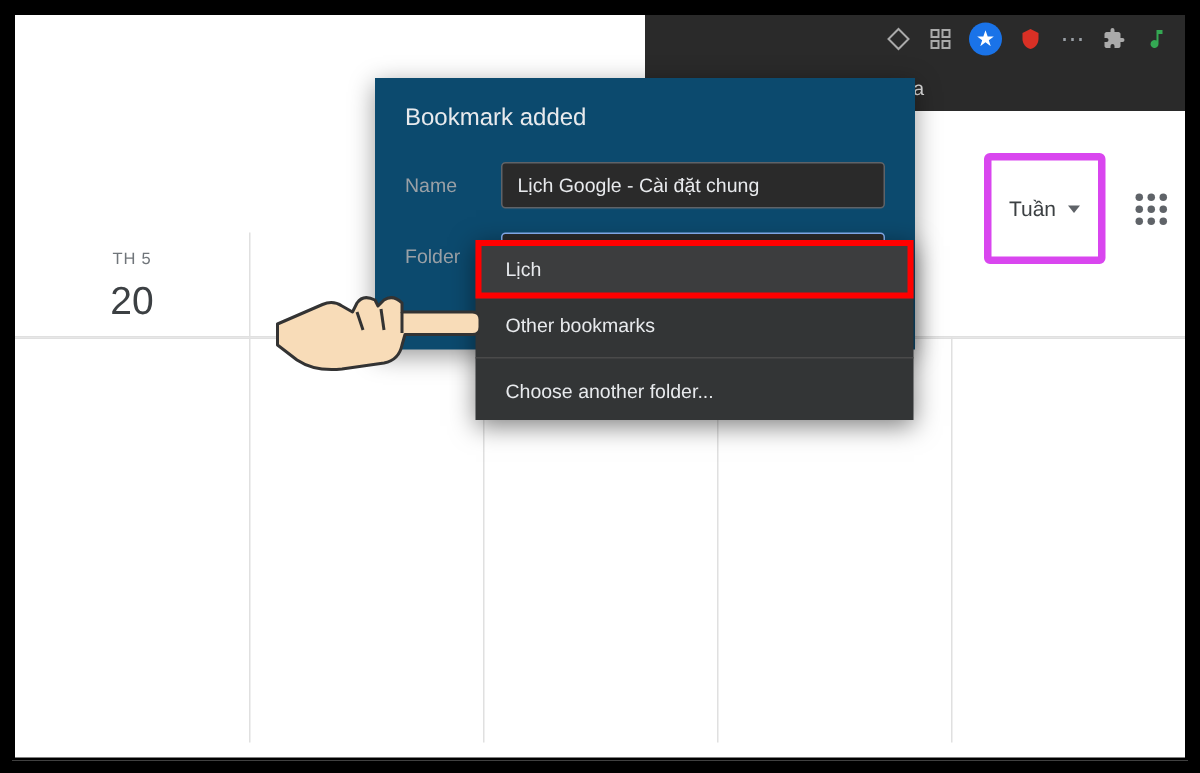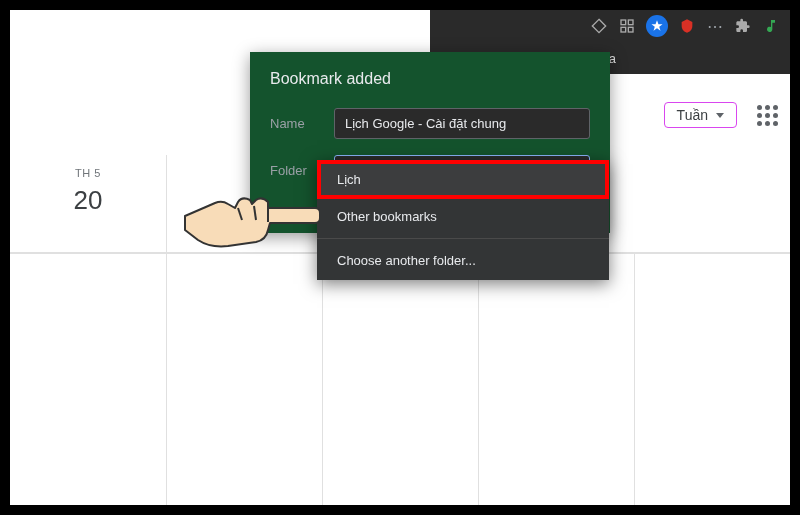--- a/index.html
+++ b/index.html
@@ -13,37 +13,37 @@
     .chrome-icon.star { background: #1a73e8; border-radius: 50%; padding: 3px; color: #fff; width: 22px; height: 22px; }
     
     
     .bookmark-bar { position: absolute; top: 32px; right: 0; height: 32px; width: 360px; background: #2a2a2a; display: flex; align-items: center; gap: 4px; padding: 0 12px; color: #ddd; font-size: 13px; }
     .bookmark-close { color: #aaa; font-size: 15px; }
     .bookmark-folder { display: flex; align-items: center; gap: 6px; }
     .folder-icon { width: 14px; height: 14px; }
     
     
     .cal-toolbar { position: absolute; top: 92px; right: 12px; display: flex; align-items: center; gap: 20px; }
-    .week-select { border: 1px solid #d946ef; border-radius: 4px; padding: 4px 12px; display: flex; align-items: center; gap: 8px; font-size: 14px; color: #3c4043; cursor: pointer; }
+    .week-select { border: 5px solid #d946ef; border-radius: 4px; padding: 24px 12px; display: flex; align-items: center; gap: 8px; font-size: 14px; color: #3c4043; cursor: pointer; }
     .grid-icon { display: grid; grid-template-columns: repeat(3, 5px); grid-template-rows: repeat(3, 5px); gap: 3px; }
     .grid-dot { background: #5f6368; border-radius: 50%; }
     
     
     .calendar { position: absolute; top: 145px; left: 0; right: 0; bottom: 0; }
     .col-headers { display: grid; grid-template-columns: repeat(5, 1fr); border-bottom: 1px solid #e0e0e0; }
-    .col-header { text-align: center; padding: 12px 0 36px; border-left: 1px solid #e0e0e0; }
+    .col-header { text-align: center; padding: 12px 0 8px; border-left: 1px solid #e0e0e0; }
     .col-header:first-child { border-left: none; }
     .day-label { font-size: 11px; color: #70757a; font-weight: 500; letter-spacing: 0.5px; }
     .day-num { font-size: 26px; color: #3c4043; margin-top: 6px; }
     .cal-grid { display: grid; grid-template-columns: repeat(5, 1fr); height: 270px; }
     .cal-cell { border-left: 1px solid #e0e0e0; border-top: 1px solid #e0e0e0; position: relative; }
     .cal-cell:first-child { border-left: none; }
     
     
-    .popup { position: absolute; top: 42px; left: 240px; width: 360px; background: #14532d; color: #e8eaed; padding: 18px 20px 16px; border-radius: 0; box-shadow: 0 4px 16px rgba(0,0,0,.4); }
+    .popup { position: absolute; top: 42px; left: 240px; width: 360px; background: #0c4a6e; color: #e8eaed; padding: 18px 20px 16px; border-radius: 0; box-shadow: 0 4px 16px rgba(0,0,0,.4); }
     .popup-title { font-size: 16px; margin-bottom: 20px; }
     .form-row { display: flex; align-items: center; gap: 16px; margin-bottom: 16px; }
     .form-label { width: 48px; font-size: 13px; color: #9aa0a6; }
     .form-input { flex: 1; background: #2a2a2a; border: 1px solid #5f6368; border-radius: 3px; padding: 7px 10px; color: #e8eaed; font-size: 13px; }
     .form-select { flex: 1; background: #2a2a2a; border: 1px solid #8ab4f8; border-radius: 3px; padding: 7px 10px; color: #e8eaed; font-size: 13px; display: flex; justify-content: space-between; align-items: center; cursor: pointer; }
     .more-link { color: #8ab4f8; font-size: 13px; margin-left: 64px; cursor: pointer; }
     
     
     .dropdown { position: absolute; top: 150px; left: 307px; width: 292px; background: #333536; color: #e8eaed; box-shadow: 0 4px 16px rgba(0,0,0,.5); z-index: 10; padding-bottom: 2px; }
     .dropdown-item { padding: 10px 20px; font-size: 13px; cursor: pointer; }

